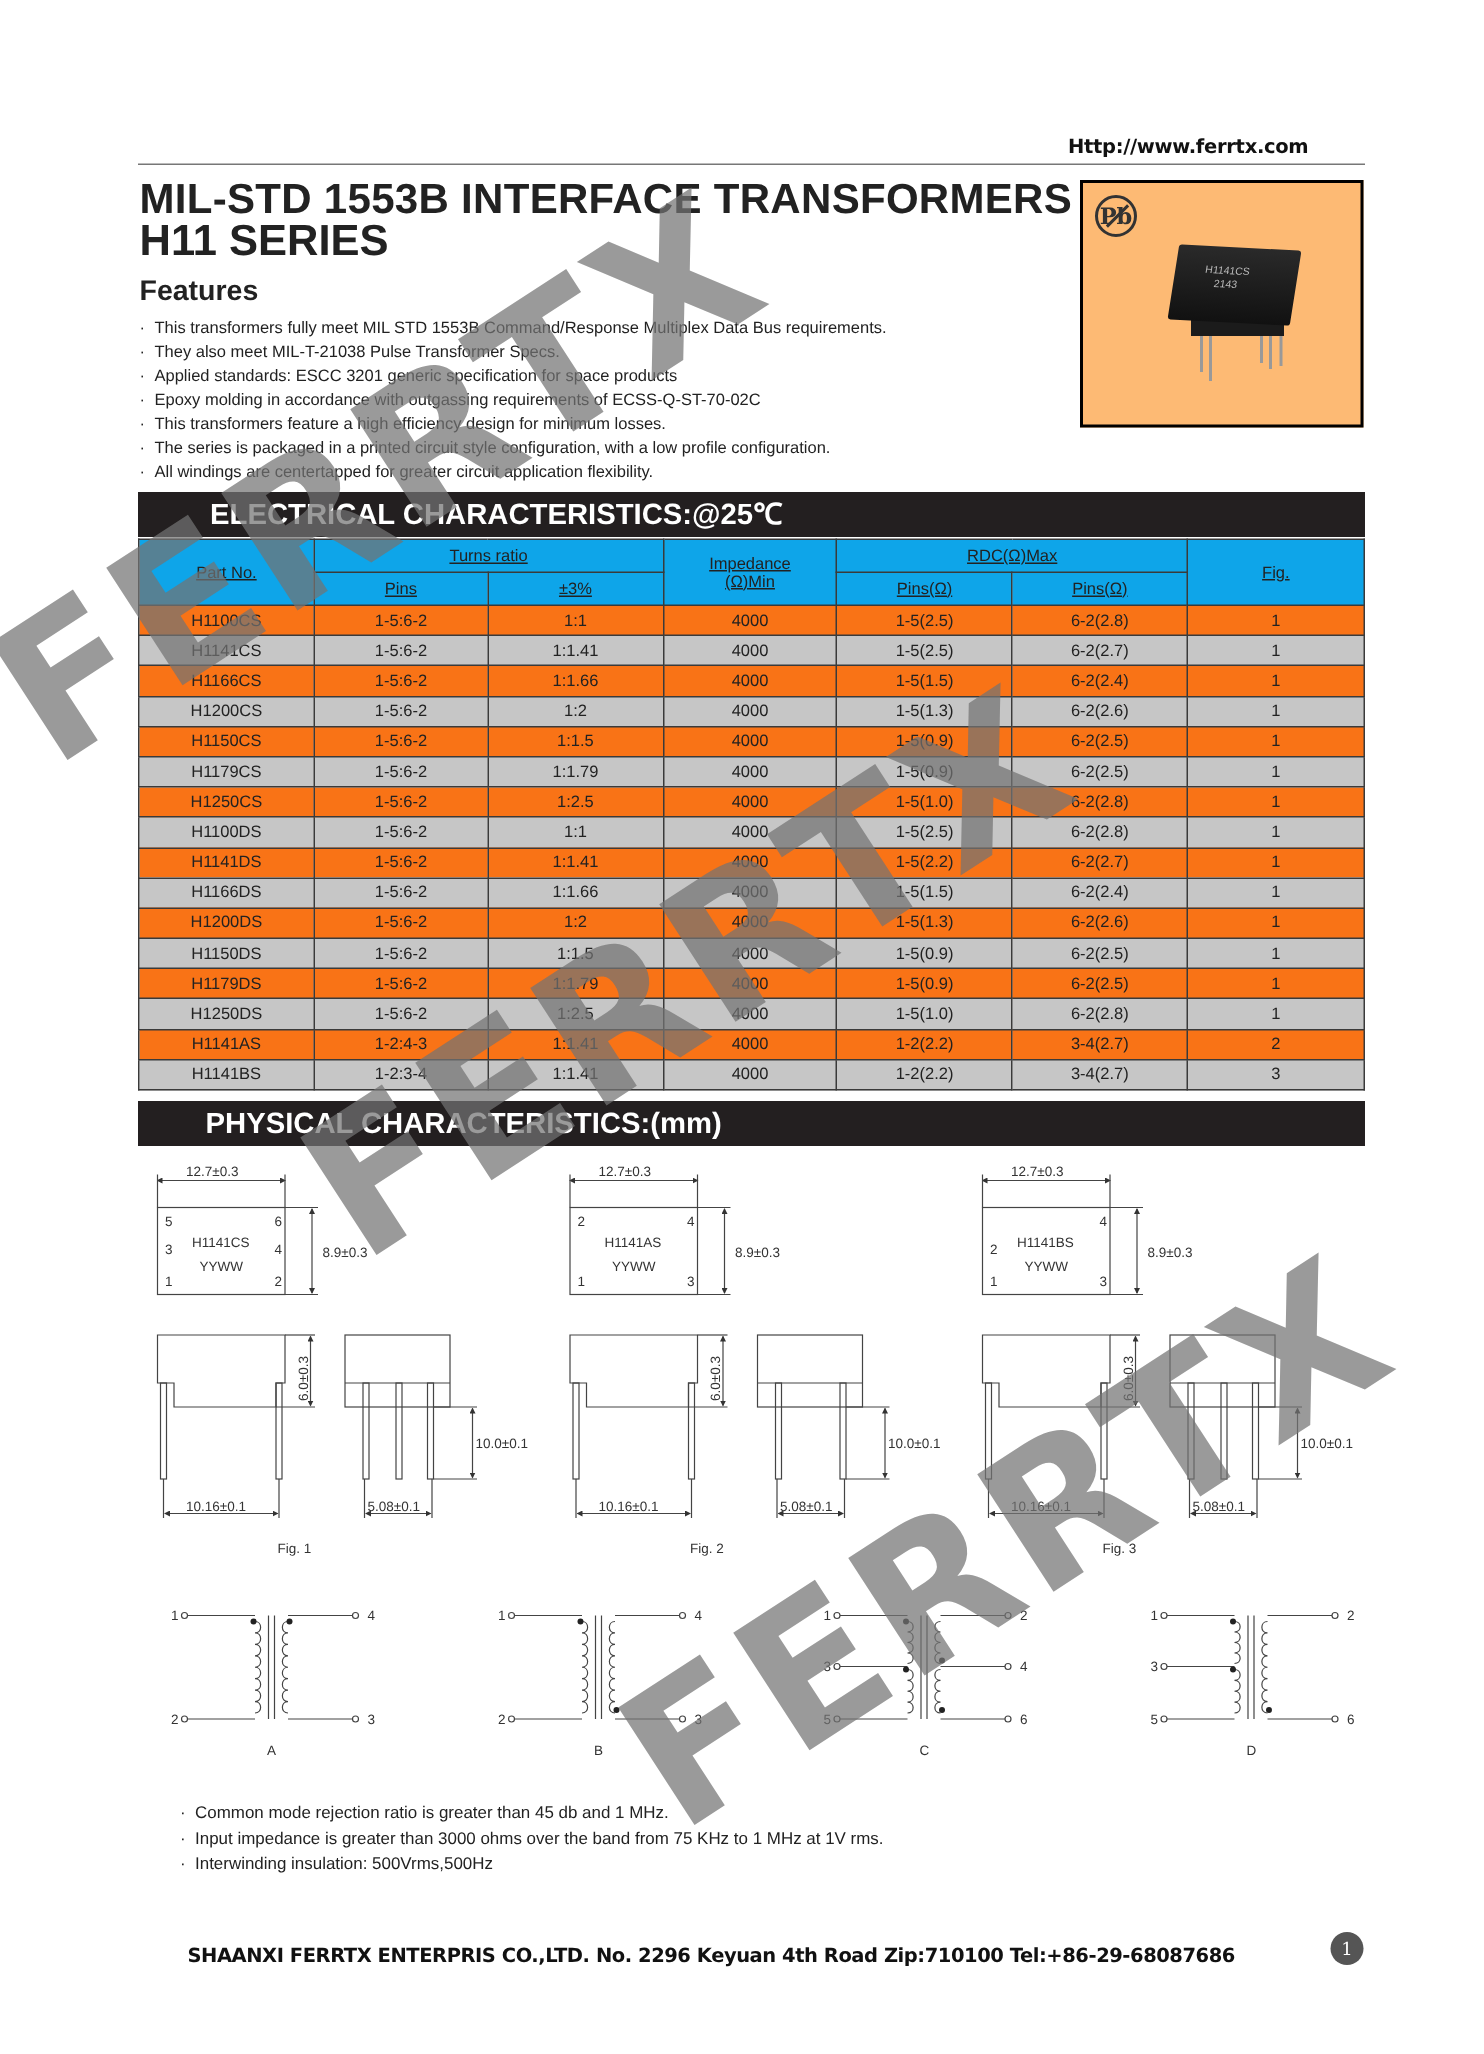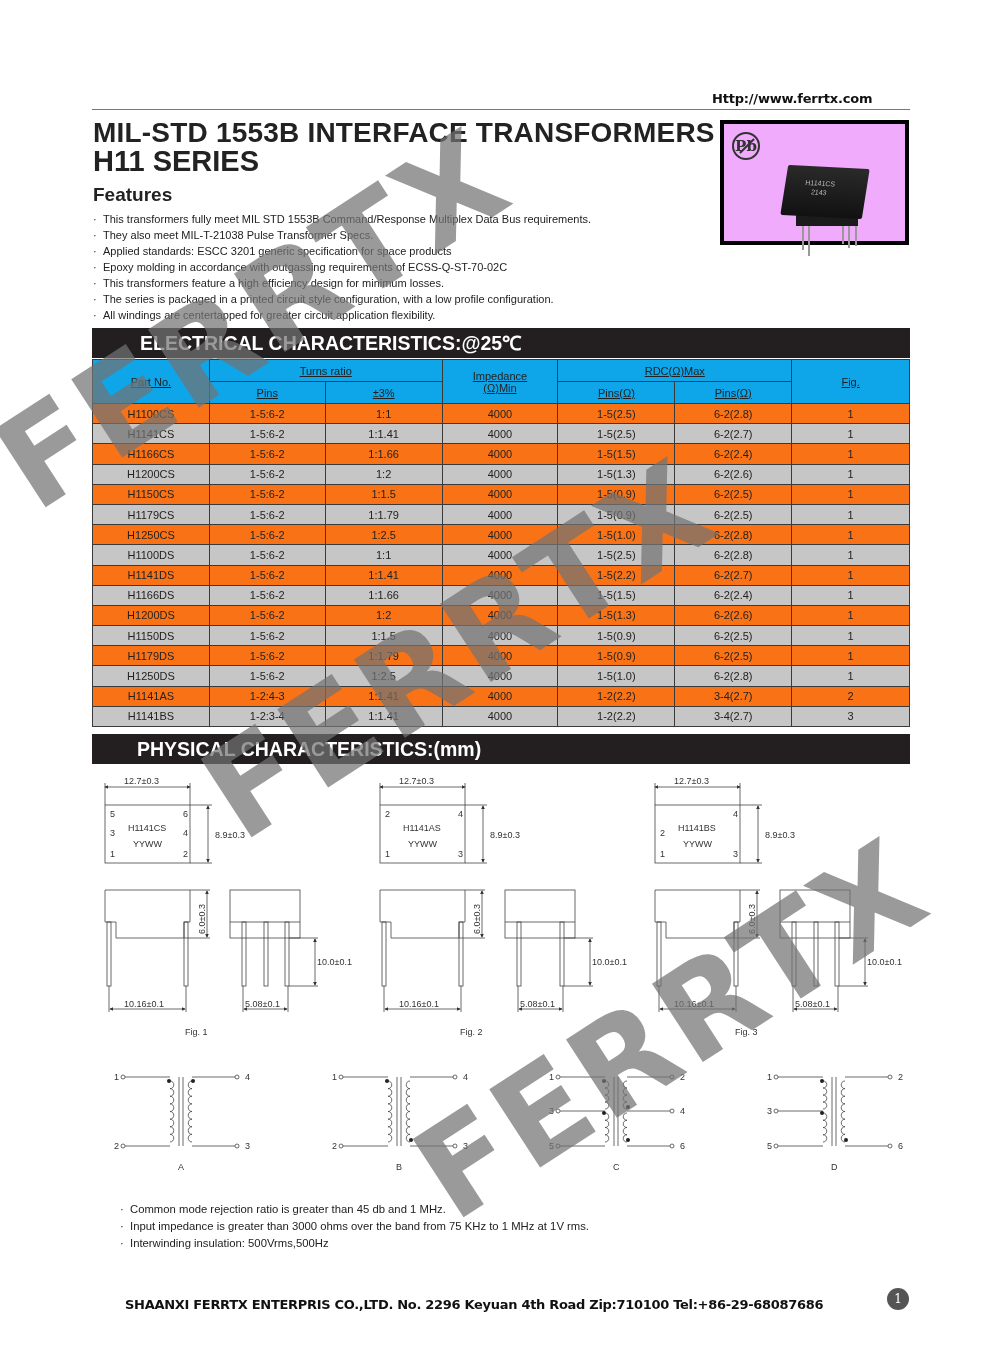--- a/index.html
+++ b/index.html
@@ -9,21 +9,21 @@
   .url { position: absolute; left: 712px; top: 91px; font-family: "DejaVu Sans", sans-serif; font-weight: bold; font-size: 13px; color: #111; letter-spacing: -0.2px; }
   .top-rule { position: absolute; left: 92px; top: 109px; width: 818px; height: 1px; background: #777; }
 
   .title1 { position: absolute; left: 93px; top: 117px; font-size: 28px; font-weight: bold; color: #222; letter-spacing: 0.2px; white-space: nowrap; }
   .title2 { position: absolute; left: 93px; top: 145px; font-size: 29px; font-weight: bold; color: #222; white-space: nowrap; }
   .features-h { position: absolute; left: 93px; top: 184px; font-size: 19px; font-weight: bold; color: #222; }
   .features-list { position: absolute; left: 93px; top: 211px; list-style: none; font-size: 11px; color: #222; }
   .features-list li { height: 16px; line-height: 16px; white-space: nowrap; }
   .bullet { display: inline-block; width: 10px; }
 
-  .photo-box { position: absolute; left: 720px; top: 120px; width: 189px; height: 125px; border: 4px solid #000000; background: #f0abfc; }
+  .photo-box { position: absolute; left: 720px; top: 120px; width: 189px; height: 165px; border: 2px solid #000000; background: #fdba74; }
   .pb-badge { position: absolute; left: 8px; top: 8px; width: 28px; height: 28px; border: 2px solid #333; border-radius: 50%; font-weight: bold; font-size: 15px; line-height: 24px; text-align: center; font-family: "DejaVu Serif", serif; color: #333; }
   .pb-badge::after { content: ""; position: absolute; left: 3px; top: 11px; width: 20px; height: 2px; background: #333; transform: rotate(-45deg); }
   .chip { position: absolute; left: 60px; top: 43px; width: 82px; height: 50px; background: linear-gradient(#2a2a2a, #111); transform: skewX(-6deg) rotate(3deg); border-radius: 2px; }
   .chip-lbl { position: absolute; left: 20px; top: 12px; color: #bbb; font-size: 7px; text-align: center; line-height: 9px; }
   .chip-base { position: absolute; left: 72px; top: 88px; width: 62px; height: 14px; background: #1b1b1b; }
   .pin { position: absolute; width: 2px; background: #999; }
 
   .section-bar { position: absolute; left: 92px; width: 818px; height: 30px; background: #231f20; color: #fff; font-weight: bold; font-size: 19.5px; line-height: 30px; padding-left: 23px; white-space: nowrap; }
 
   table.elec { position: absolute; left: 92px; top: 359px; width: 818px; border-collapse: collapse; font-size: 11px; color: #222; }

